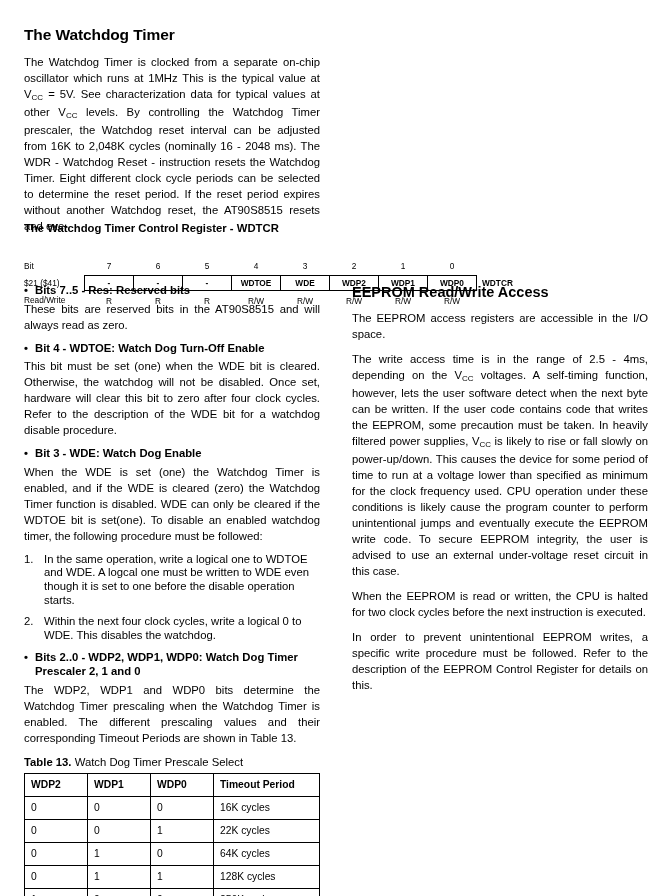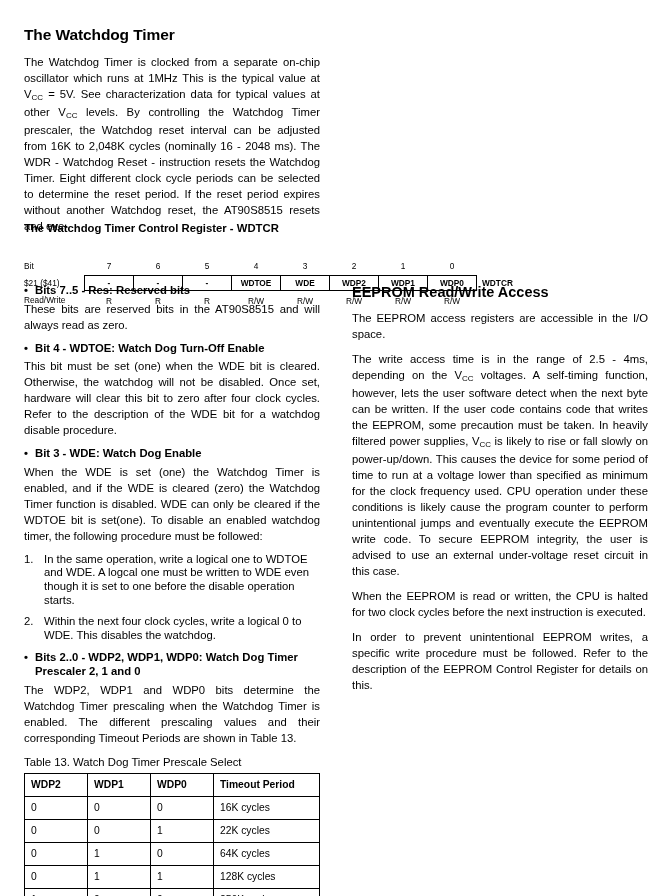--- a/index.html
+++ b/index.html
@@ -143,21 +143,21 @@
   table.regtable tr.initrow td {
     padding-top: 3px;
   }
   
   .table-caption {
     font-size: 11.3px;
     margin: 0 0 4px 0;
     line-height: 14px;
   }
   .table-caption b {
-    font-weight: normal;
+    font-weight: bold;
     text-align: center;
   }
   table.datatable {
     border-collapse: collapse;
     width: 296px;
     font-size: 10.3px;
   }
   table.datatable th {
     border: 1px solid #000;
     font-weight: bold;

